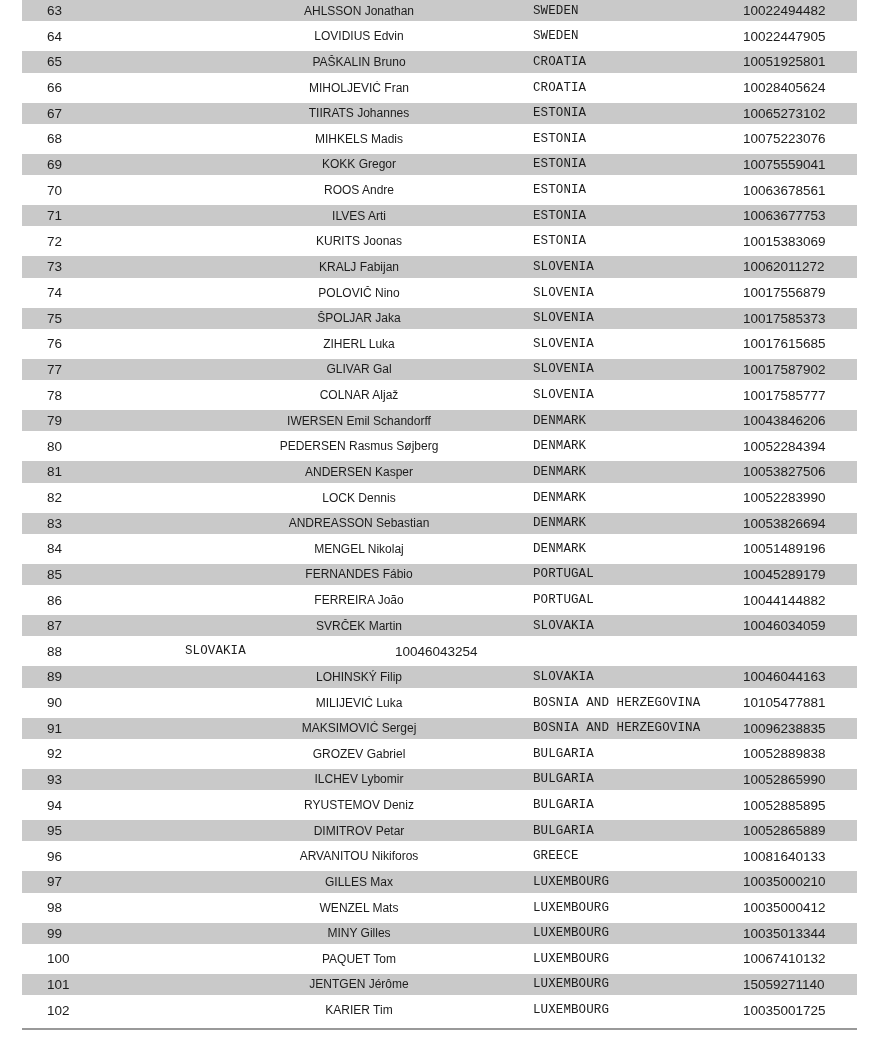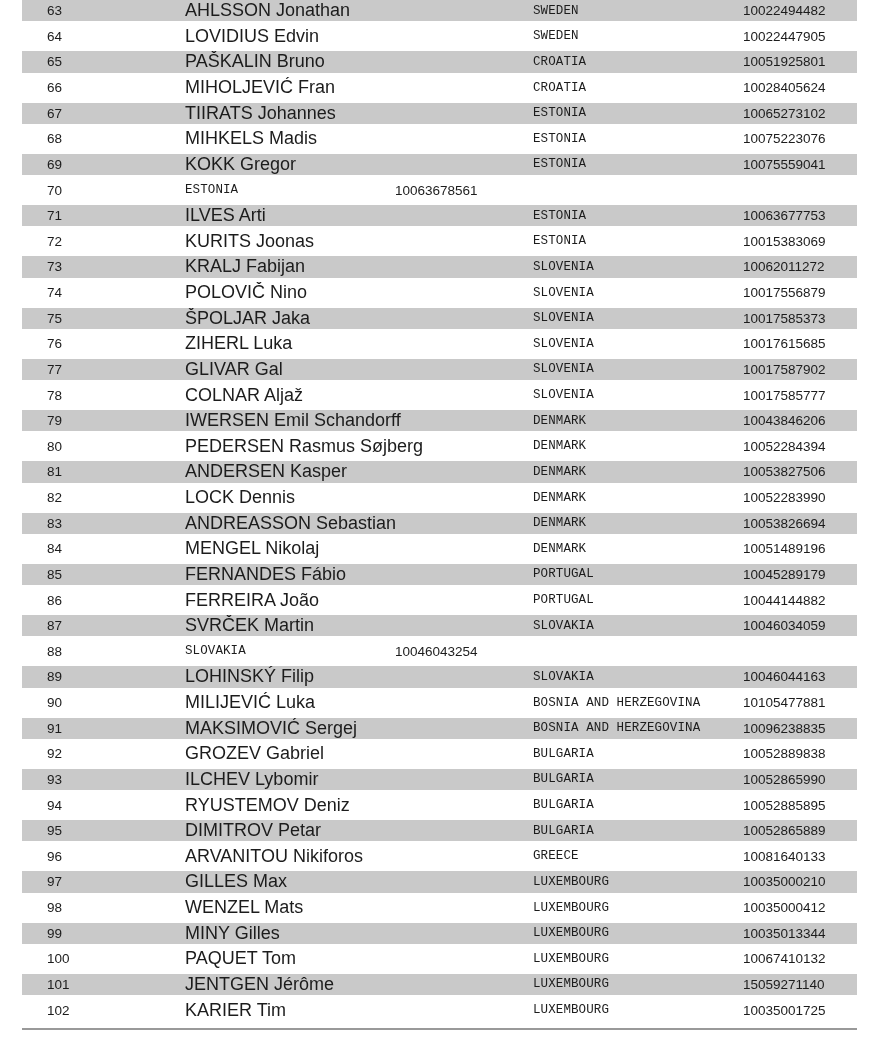--- a/index.html
+++ b/index.html
@@ -38,21 +38,22 @@
     white-space: nowrap;
     overflow: hidden;
   }
   .cell.num {
     width: 138px;
     padding-left: 25px;
     font-size: 13.5px;
   }
   .cell.name {
     width: 348px;
-    font-size: 18px;
+    font-size: 12px;
+    text-align: center;
   }
   .cell.country {
     width: 210px;
     font-size: 12.5px;
     letter-spacing: 0.1px;
     font-family: Liberation Mono, monospace;
   }
   .cell.uciid {
     flex: 1;
     text-align: left;
@@ -117,20 +118,21 @@
 
   <div class="row alt">
     <div class="cell num">69</div>
     <div class="cell name">KOKK Gregor</div>
     <div class="cell country">ESTONIA</div>
     <div class="cell uciid">10075559041</div>
   </div>
 
   <div class="row">
     <div class="cell num">70</div>
+    <div class="cell name">ROOS Andre</div>
     <div class="cell country">ESTONIA</div>
     <div class="cell uciid">10063678561</div>
   </div>
 
   <div class="row alt">
     <div class="cell num">71</div>
     <div class="cell name">ILVES Arti</div>
     <div class="cell country">ESTONIA</div>
     <div class="cell uciid">10063677753</div>
   </div>

